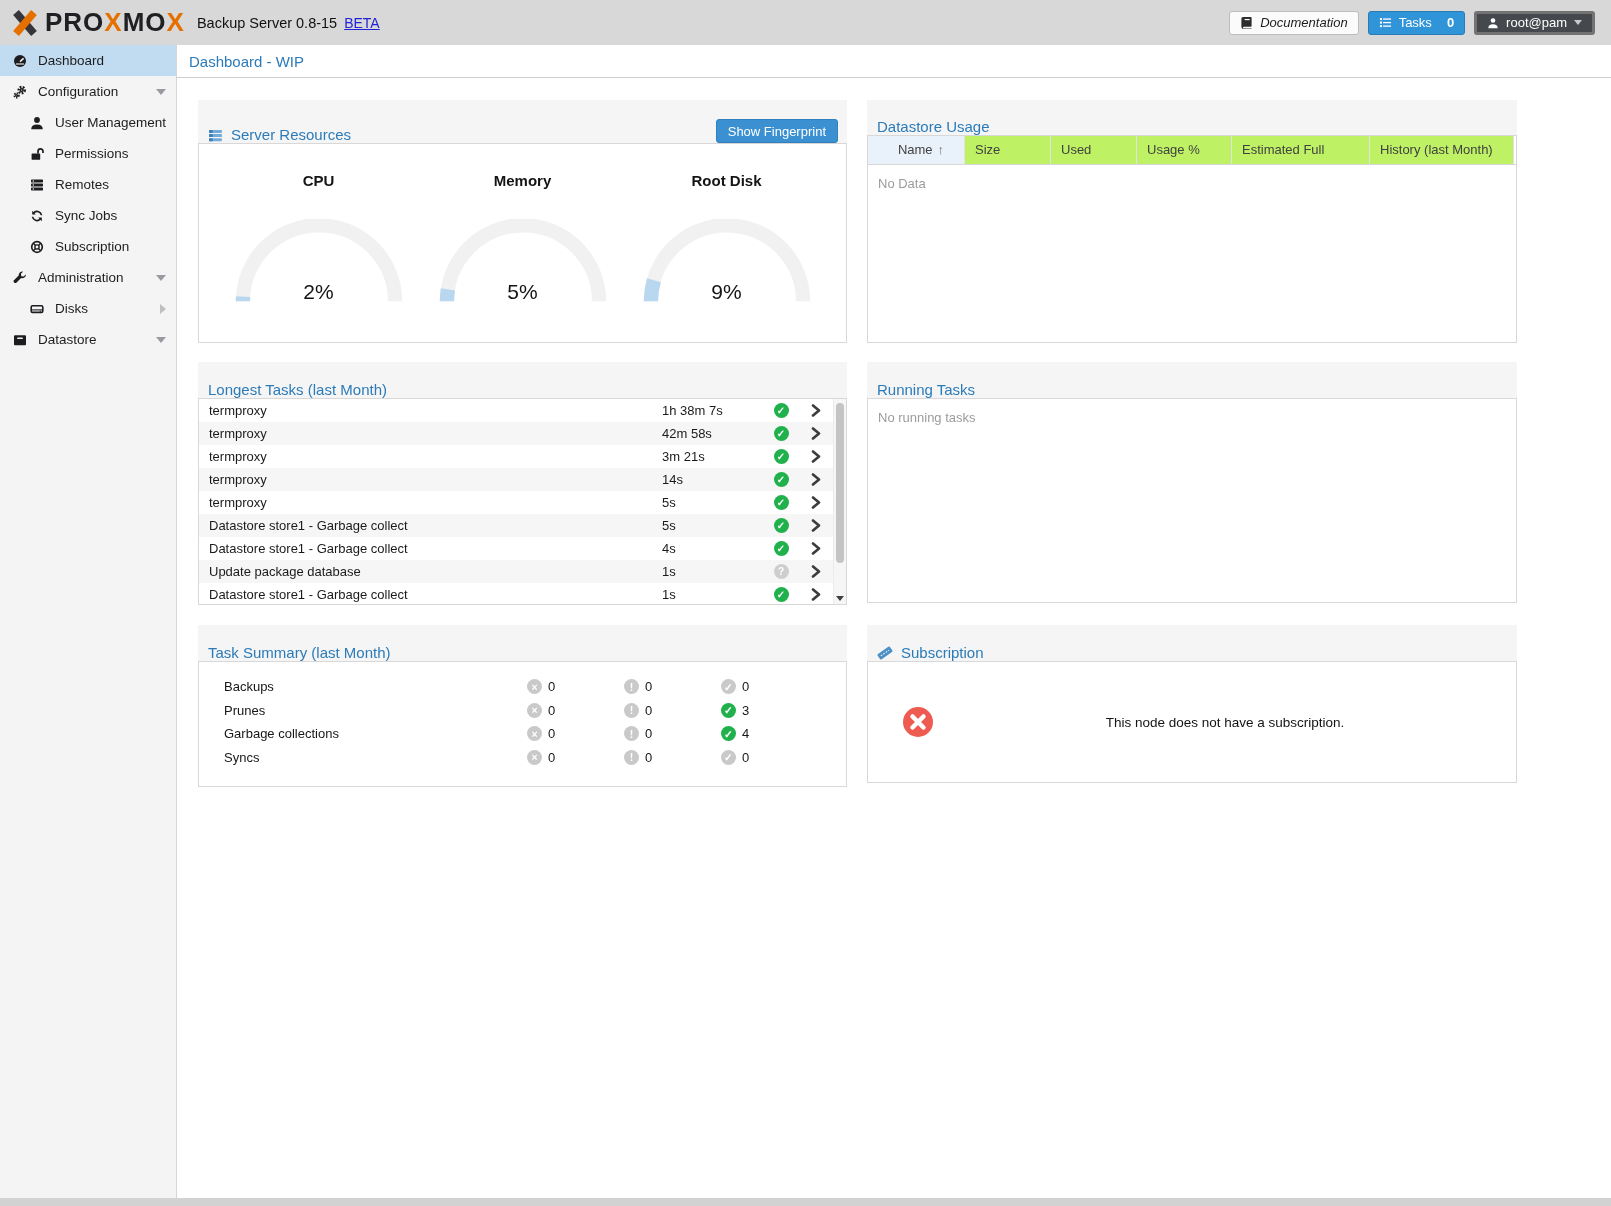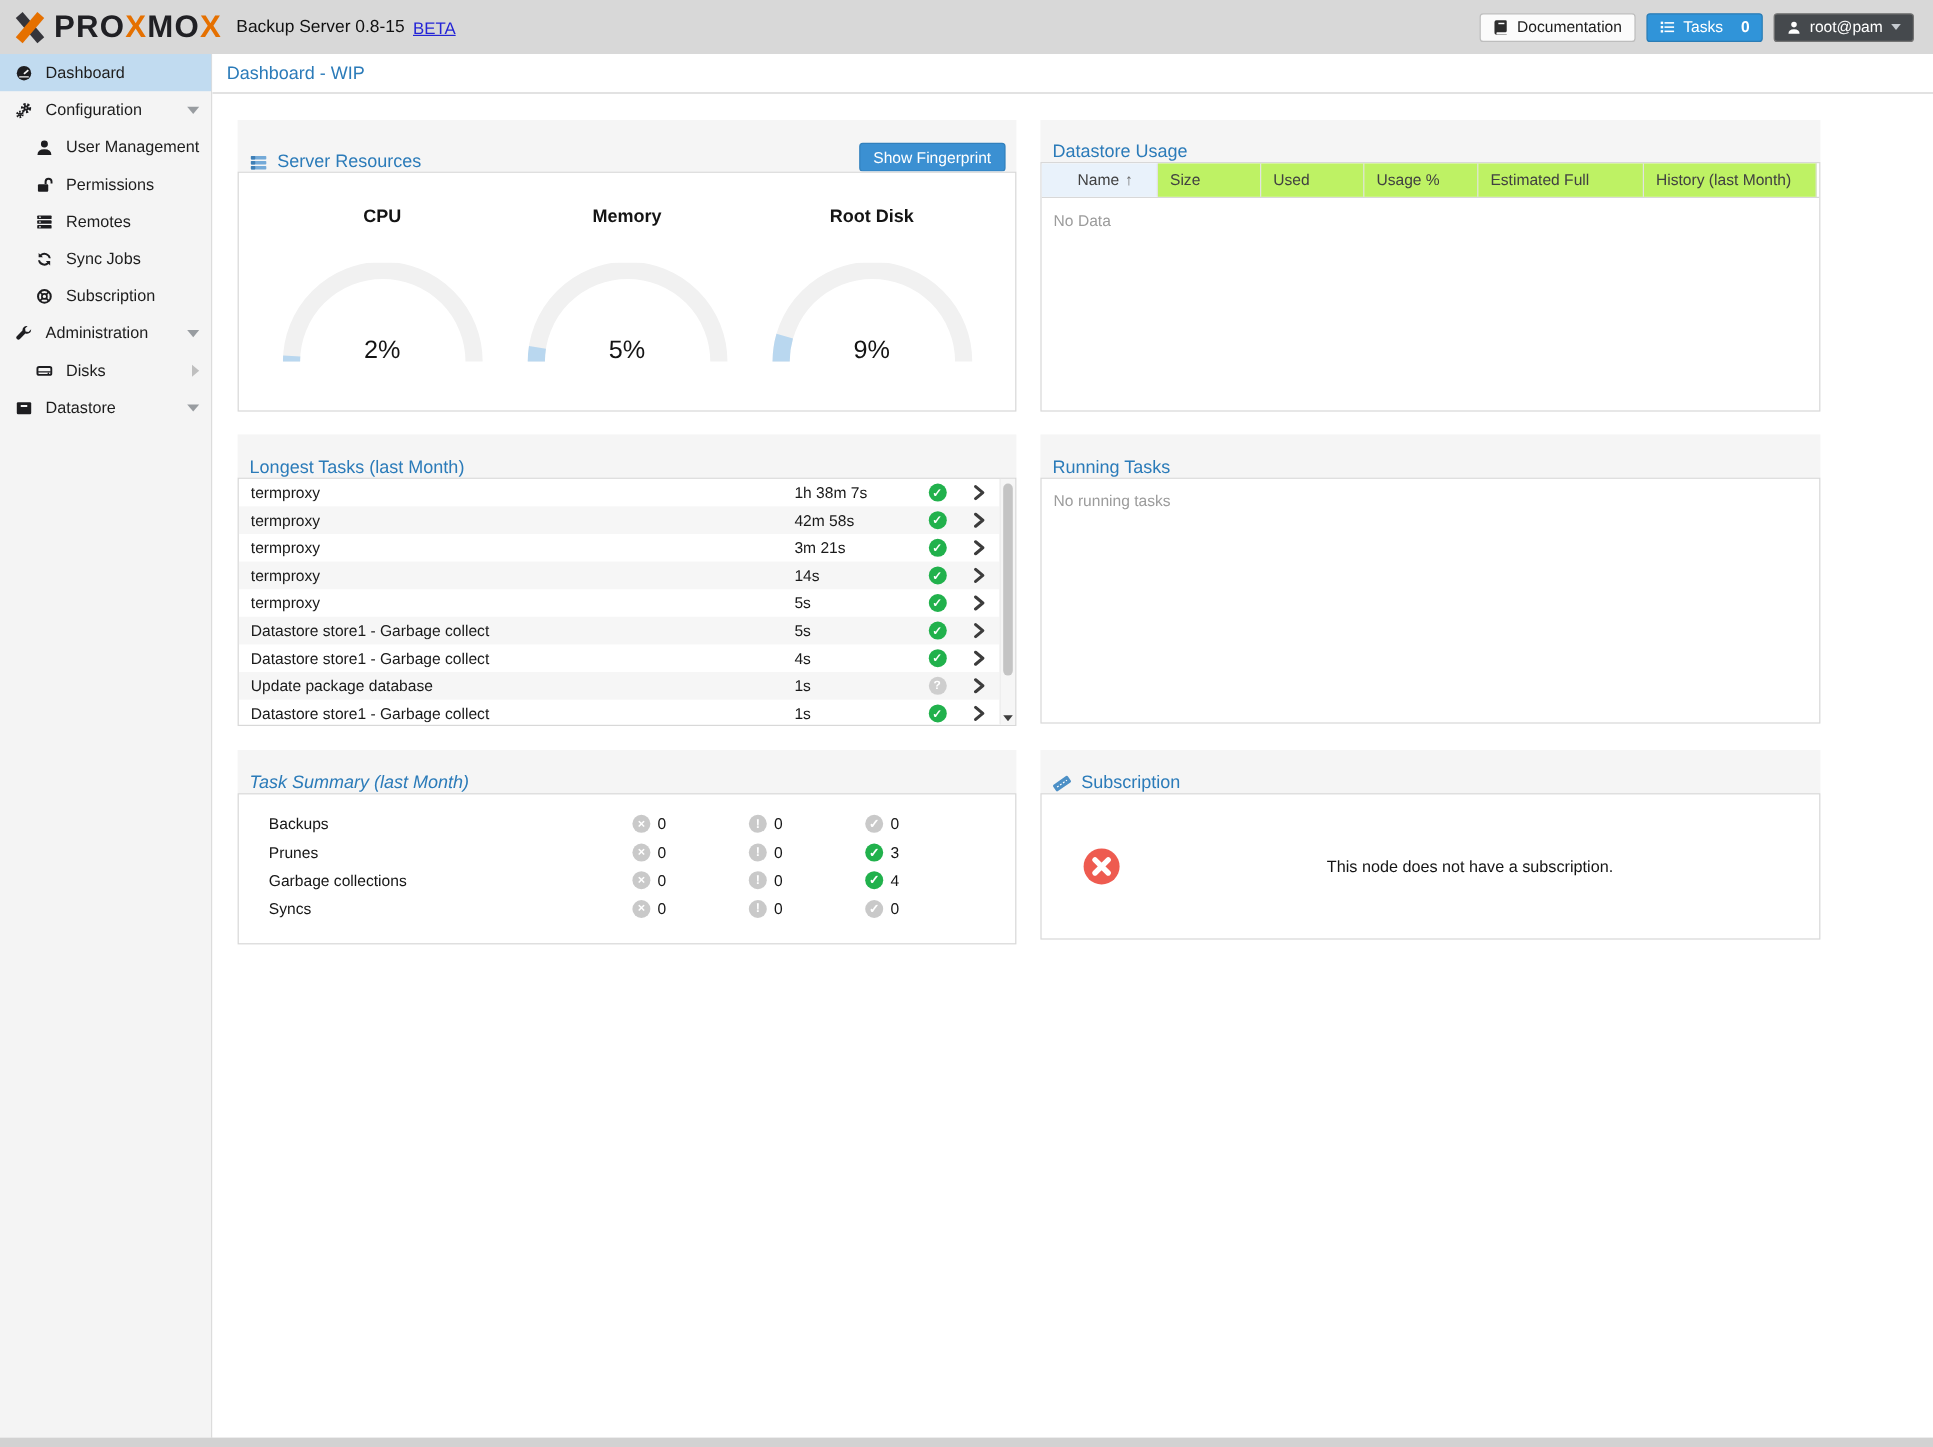--- a/index.html
+++ b/index.html
@@ -9,24 +9,24 @@
 
   
   .topbar { position:absolute; top:0; left:0; right:0; height:45px; background:#d8d8d8; display:flex; align-items:center; padding-left:10px; }
   .logo { display:flex; align-items:center; gap:5px; }
   .logo-text { font-size:26px; font-weight:bold; letter-spacing:1px; color:#202024; }
   .logo-text .orange { color:#e57000; }
   .product { margin-left:12px; font-size:14.5px; color:#111; }
   .beta { margin-left:7px; font-size:14px; color:#2323d6; text-decoration:underline; cursor:pointer; }
   .topbar-right { margin-left:auto; margin-right:16px; display:flex; gap:9px; align-items:center; }
   .tb-btn { height:24px; border-radius:3px; font-size:13px; display:inline-flex; align-items:center; gap:7px; padding:0 10px; cursor:pointer; font-family:"Liberation Sans",sans-serif; }
-  .btn-doc { background:#fbfbfb; border:1px solid #bdbdbd; color:#1c1c1c; }
+  .btn-doc { background:#fbfbfb; border:1px solid #bdbdbd; color:#1c1c1c;font-style:italic; }
   .btn-tasks { background:#3094d9; border:1px solid #2a7cb5; color:#fff; }
   .btn-tasks b { margin-left:8px; }
-  .btn-user { background:#45494d; border:1px solid #737373; color:#fff; }
+  .btn-user { background:#45494d; border:3px solid #737373; color:#fff; }
   .caret-down-light { width:0; height:0; border-left:4px solid transparent; border-right:4px solid transparent; border-top:5px solid #c6cbd0; display:inline-block; }
 
   
   .sidebar { position:absolute; top:45px; left:0; width:177px; bottom:8px; background:#f4f4f4; border-right:1px solid #d6d6d6; }
   .side-item { position:relative; display:flex; align-items:center; height:31px; padding-left:13px; font-size:13.5px; color:#1d1d1d; cursor:pointer; }
   .side-item[data-level="1"] { padding-left:30px; }
   .side-item[data-selected="true"] { background:#c1dbf0; }
   .side-icon { width:17px; height:14px; display:inline-flex; align-items:center; }
   .side-icon svg { display:none; width:14px; height:14px; }
   [data-icon="tachometer"] .ic-tachometer, [data-icon="cogs"] .ic-cogs, [data-icon="user"] .ic-user,
@@ -95,21 +95,21 @@
   .vthumb { position:absolute; top:4px; left:2px; width:8px; height:160px; border-radius:4px; background:#c4c4c4; }
   .scroll-down-arrow { position:absolute; bottom:3px; left:2px; width:0; height:0; border-left:4px solid transparent; border-right:4px solid transparent; border-top:5px solid #3e3e3e; }
 
   
   .p-running { left:690px; top:284px; width:650px; height:241px; }
   .p-running .panel-head { height:36px; }
   .p-running .panel-body { top:36px; }
 
   
   .p-summary { left:21px; top:547px; width:649px; height:162px; }
-  .p-summary .panel-head { height:36px;font-style:italic; }
+  .p-summary .panel-head { height:36px; }
   .p-summary .panel-body { top:36px; padding-top:13px; }
   .sum-row { display:flex; align-items:center; height:23.5px; font-size:13px; color:#161616; }
   .sum-label { width:328px; padding-left:25px; }
   .sum-cell { width:97px; display:flex; align-items:center; gap:6px; }
   .sum-ico { width:15px; height:15px; border-radius:50%; background:#c9c9c9; color:#fff; font-size:10.5px; font-weight:bold; display:inline-flex; align-items:center; justify-content:center; }
   .sum-row[data-okgreen="true"] .sum-ok { background:#21b14c; }
 
   
   .p-subscription { left:690px; top:547px; width:650px; height:158px; }
   .p-subscription .panel-head { height:36px; }

